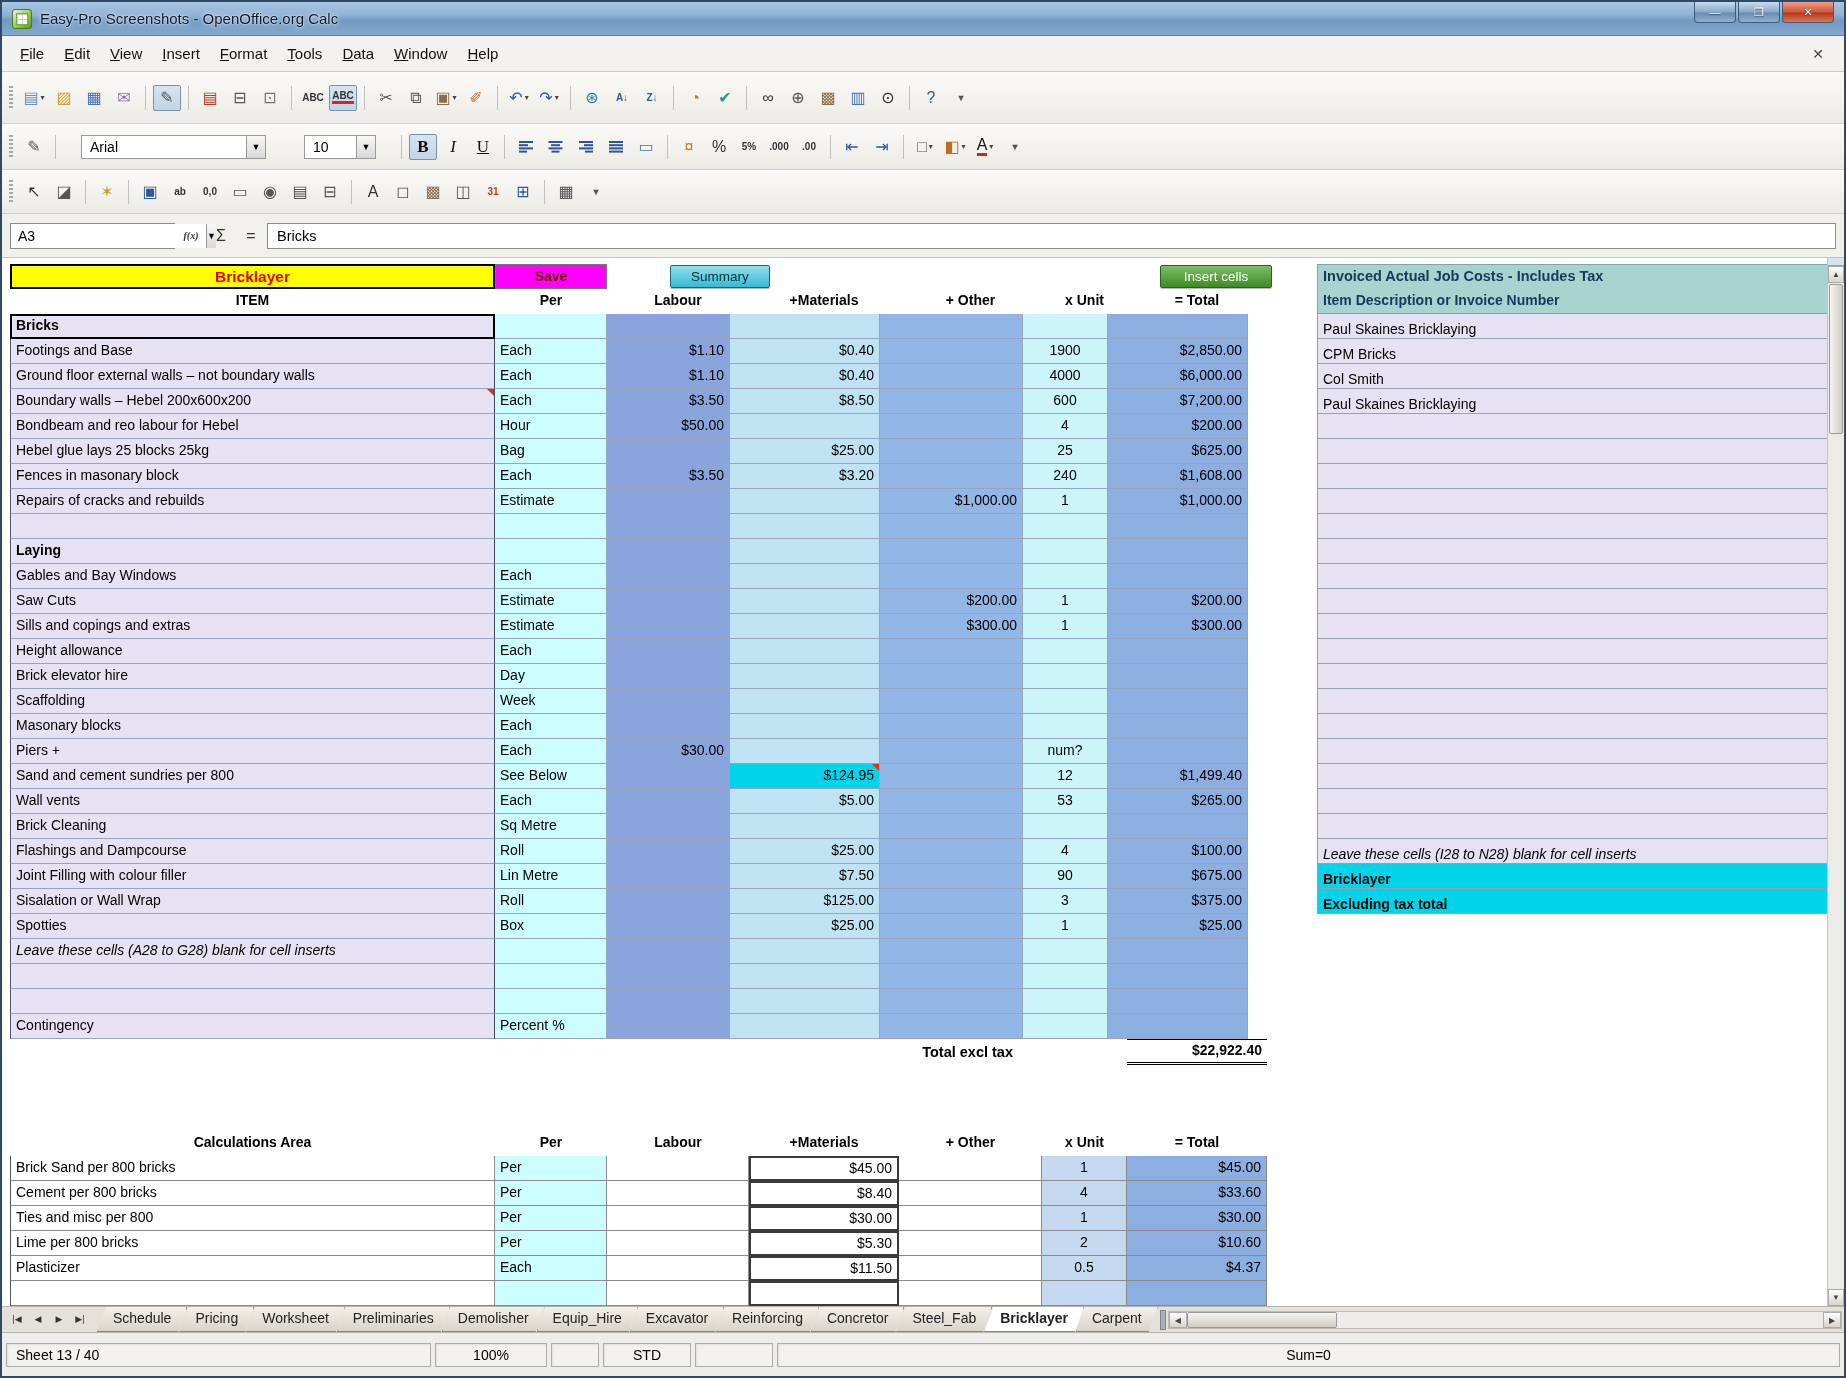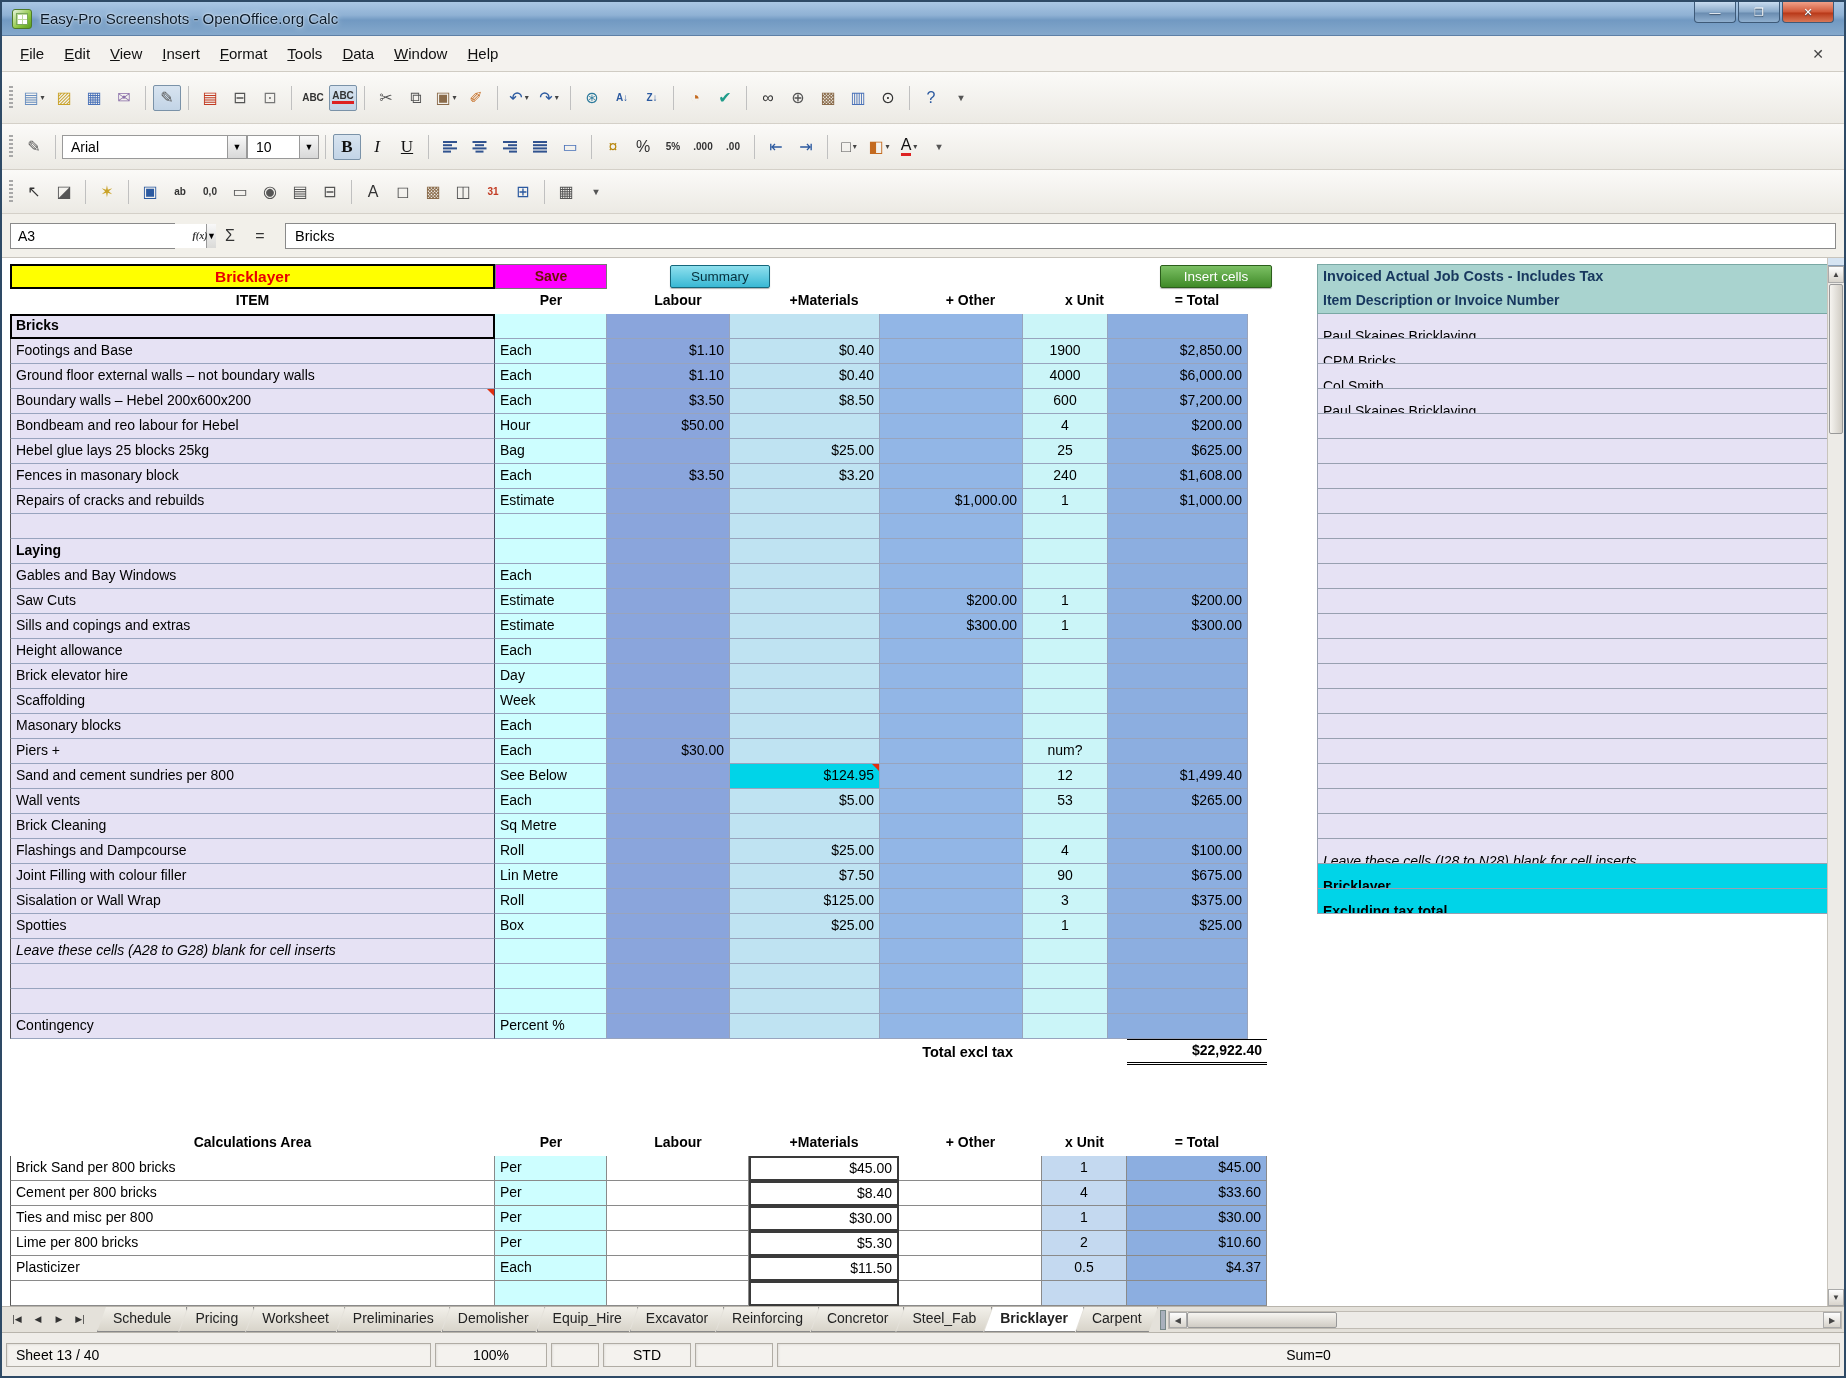--- a/index.html
+++ b/index.html
@@ -35,28 +35,28 @@
   .tb-btn{min-width:28px;height:26px;display:flex;align-items:center;justify-content:center;border-radius:2px;margin:0 1px;padding:0 2px;border:1px solid transparent}
   .tb-btn.pressed{border:1px solid #7A92A8;background:linear-gradient(#D8E4F0,#C2D4E6)}
   .glyph{font-size:16px;line-height:1;color:#444}
   .glyph.small{font-size:10px;font-weight:bold}
   .gb{font-weight:bold;font-family:"Liberation Serif",serif;font-size:17px}
   .gi{font-style:italic;font-family:"Liberation Serif",serif;font-size:17px}
   .gu{text-decoration:underline;font-family:"Liberation Serif",serif;font-size:17px}
   .gur{border-bottom:3px solid #D22}
   .dd{font-size:8px;color:#444;margin-left:2px}
   .tb-sep{width:1px;height:24px;background:#C0C0C0;margin:0 6px}
-  .combo{display:flex;align-items:center;border:1px solid #999;background:#fff;height:24px;margin:0 0}
+  .combo{display:flex;align-items:center;border:1px solid #999;background:#fff;height:24px;margin:0 19px}
   .combo .cv{padding:0 8px;font-size:14px}
   .combo .ca{width:19px;height:100%;border-left:1px solid #999;background:linear-gradient(#F8F8F8,#D8D8D8);display:flex;align-items:center;justify-content:center;font-size:9px}
   .w-font{width:185px}.w-font .cv{flex:1}
   .w-size{width:72px}.w-size .cv{flex:1}
 
   
-  .formulabar{height:44px;flex:none;display:flex;align-items:center;background:#F2F0EA;border-bottom:1px solid #C8C4BC;padding:0 8px;gap:10px}
+  .formulabar{height:44px;flex:none;display:flex;align-items:center;background:#F2F0EA;border-bottom:1px solid #C8C4BC;padding:0 8px;gap:1px}
   .namebox{display:flex;width:165px;height:26px;border:1px solid #8A8A8A;background:#FFF}
   .namebox input{flex:1;border:none;outline:none;font-size:14px;padding:0 7px;font-family:"Liberation Sans",sans-serif}
   .namebox .na{width:18px;background:linear-gradient(#F8F8F8,#DADAD8);border-left:1px solid #999;font-size:9px;text-align:center;line-height:24px}
   .fml-input{flex:1;height:26px;border:1px solid #8A8A8A;background:#FFF;font-size:14.5px;padding:0 9px;outline:none;font-family:"Liberation Sans",sans-serif}
 
   
   .grid-area{flex:1;position:relative;overflow:hidden;background:#FFF}
   .sheet-left{position:absolute;left:8px;top:6px;width:1257px}
   .srow{display:flex;height:25px}
   .cell{height:25px;line-height:23px;font-size:14px;padding:0 5px;border-right:1px solid #98A4BE;border-bottom:1px solid #98A4BE;overflow:hidden;white-space:nowrap;position:relative}
@@ -93,21 +93,21 @@
   .tr-value{width:140px;font-weight:bold;font-size:14px;text-align:right;padding:0 5px;border-top:1px solid #000;border-bottom:3px double #000;line-height:21px;height:26px}
   .calc-spacer{height:66px}
 
   .sheet-right{position:absolute;left:1315px;top:6px;width:546px}
   .r-title-row,.r-sub-row,.rrow{display:flex;height:25px}
   .r-title,.r-sub{width:526px;background:var(--teal);color:var(--header-navy);font-weight:bold;line-height:23px;padding:0 5px;border-left:1px solid #7AA8A4;border-right:1px solid #7AA8A4;white-space:nowrap;overflow:hidden}
   .r-title{font-size:14.5px;border-top:1px solid #7AA8A4}
   .r-sub{font-size:14px;border-bottom:1px solid #7AA8A4}
   .r-inc{width:20px;overflow:hidden;font-size:13px;line-height:23px;white-space:nowrap}
   .r-inc.t{background:var(--teal);color:var(--header-navy);font-weight:bold;font-size:13.5px}
-  .rdesc{width:526px;background:var(--item-bg);border-left:1px solid #98A0B0;border-right:1px solid #98A0B0;border-bottom:1px solid #98A0B0;font-size:14px;line-height:23px;padding:11px 5px;white-space:nowrap;overflow:hidden}
+  .rdesc{width:526px;background:var(--item-bg);border-left:1px solid #98A0B0;border-right:1px solid #98A0B0;border-bottom:1px solid #98A0B0;font-size:14px;line-height:23px;padding:4px 5px;white-space:nowrap;overflow:hidden}
   .rinc{width:20px;background:var(--item-bg);border-right:1px solid #98A0B0;border-bottom:1px solid #98A0B0;font-size:13px;line-height:23px;overflow:hidden}
   .cyan-row{background:var(--cyan)!important;font-weight:bold}
   .rdesc.i{font-style:italic}
 
   .vscroll{position:absolute;top:0;right:0;width:17px;height:100%;background:#EDEBE7;border-left:1px solid #C8C4BC}
   .vs-split{height:8px;background:#D6E4F2;border-bottom:1px solid #8AA0B8}
   .vs-btn{height:17px;text-align:center;font-size:8px;line-height:16px;color:#444;background:linear-gradient(#FDFDFD,#D8D4CC);border:1px solid #AAA}
   .vs-btn.bottom{position:absolute;bottom:0;left:0;right:0}
   .vs-thumb{position:absolute;top:26px;left:1px;right:1px;height:150px;background:linear-gradient(to right,#F6F4F0,#D0CCC4);border:1px solid #999;border-radius:2px}
 

